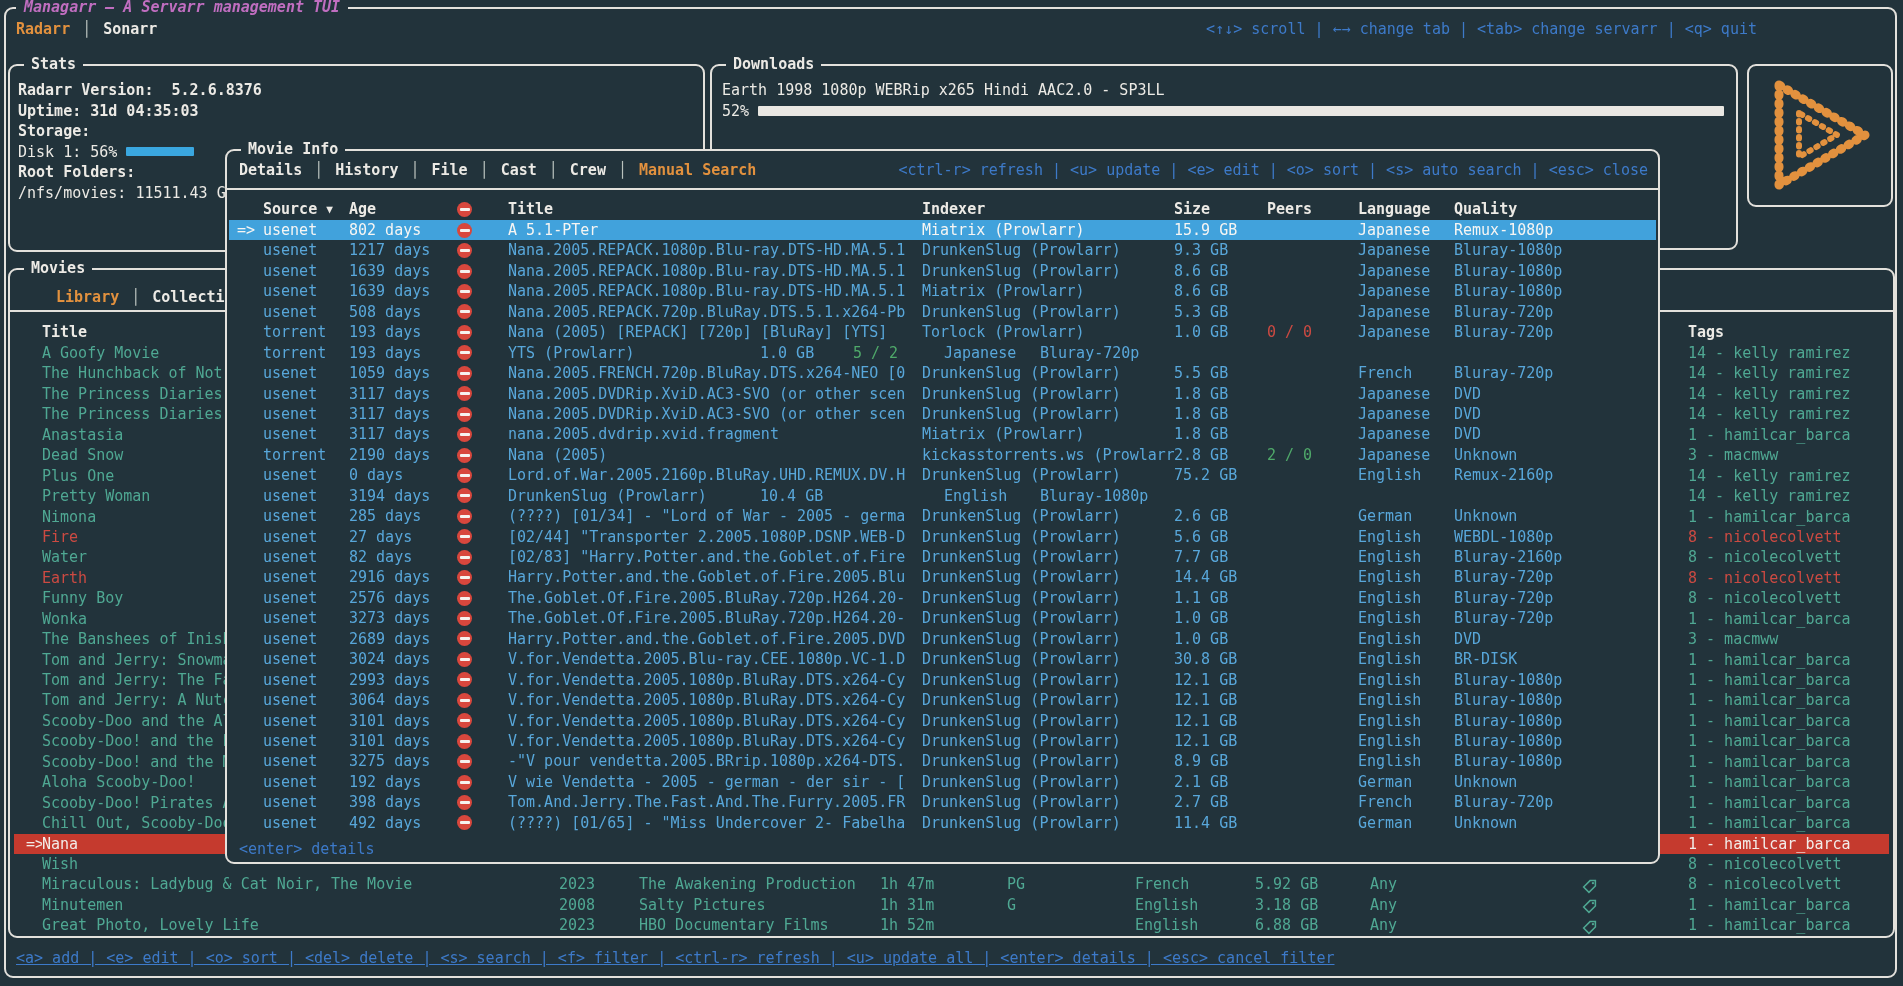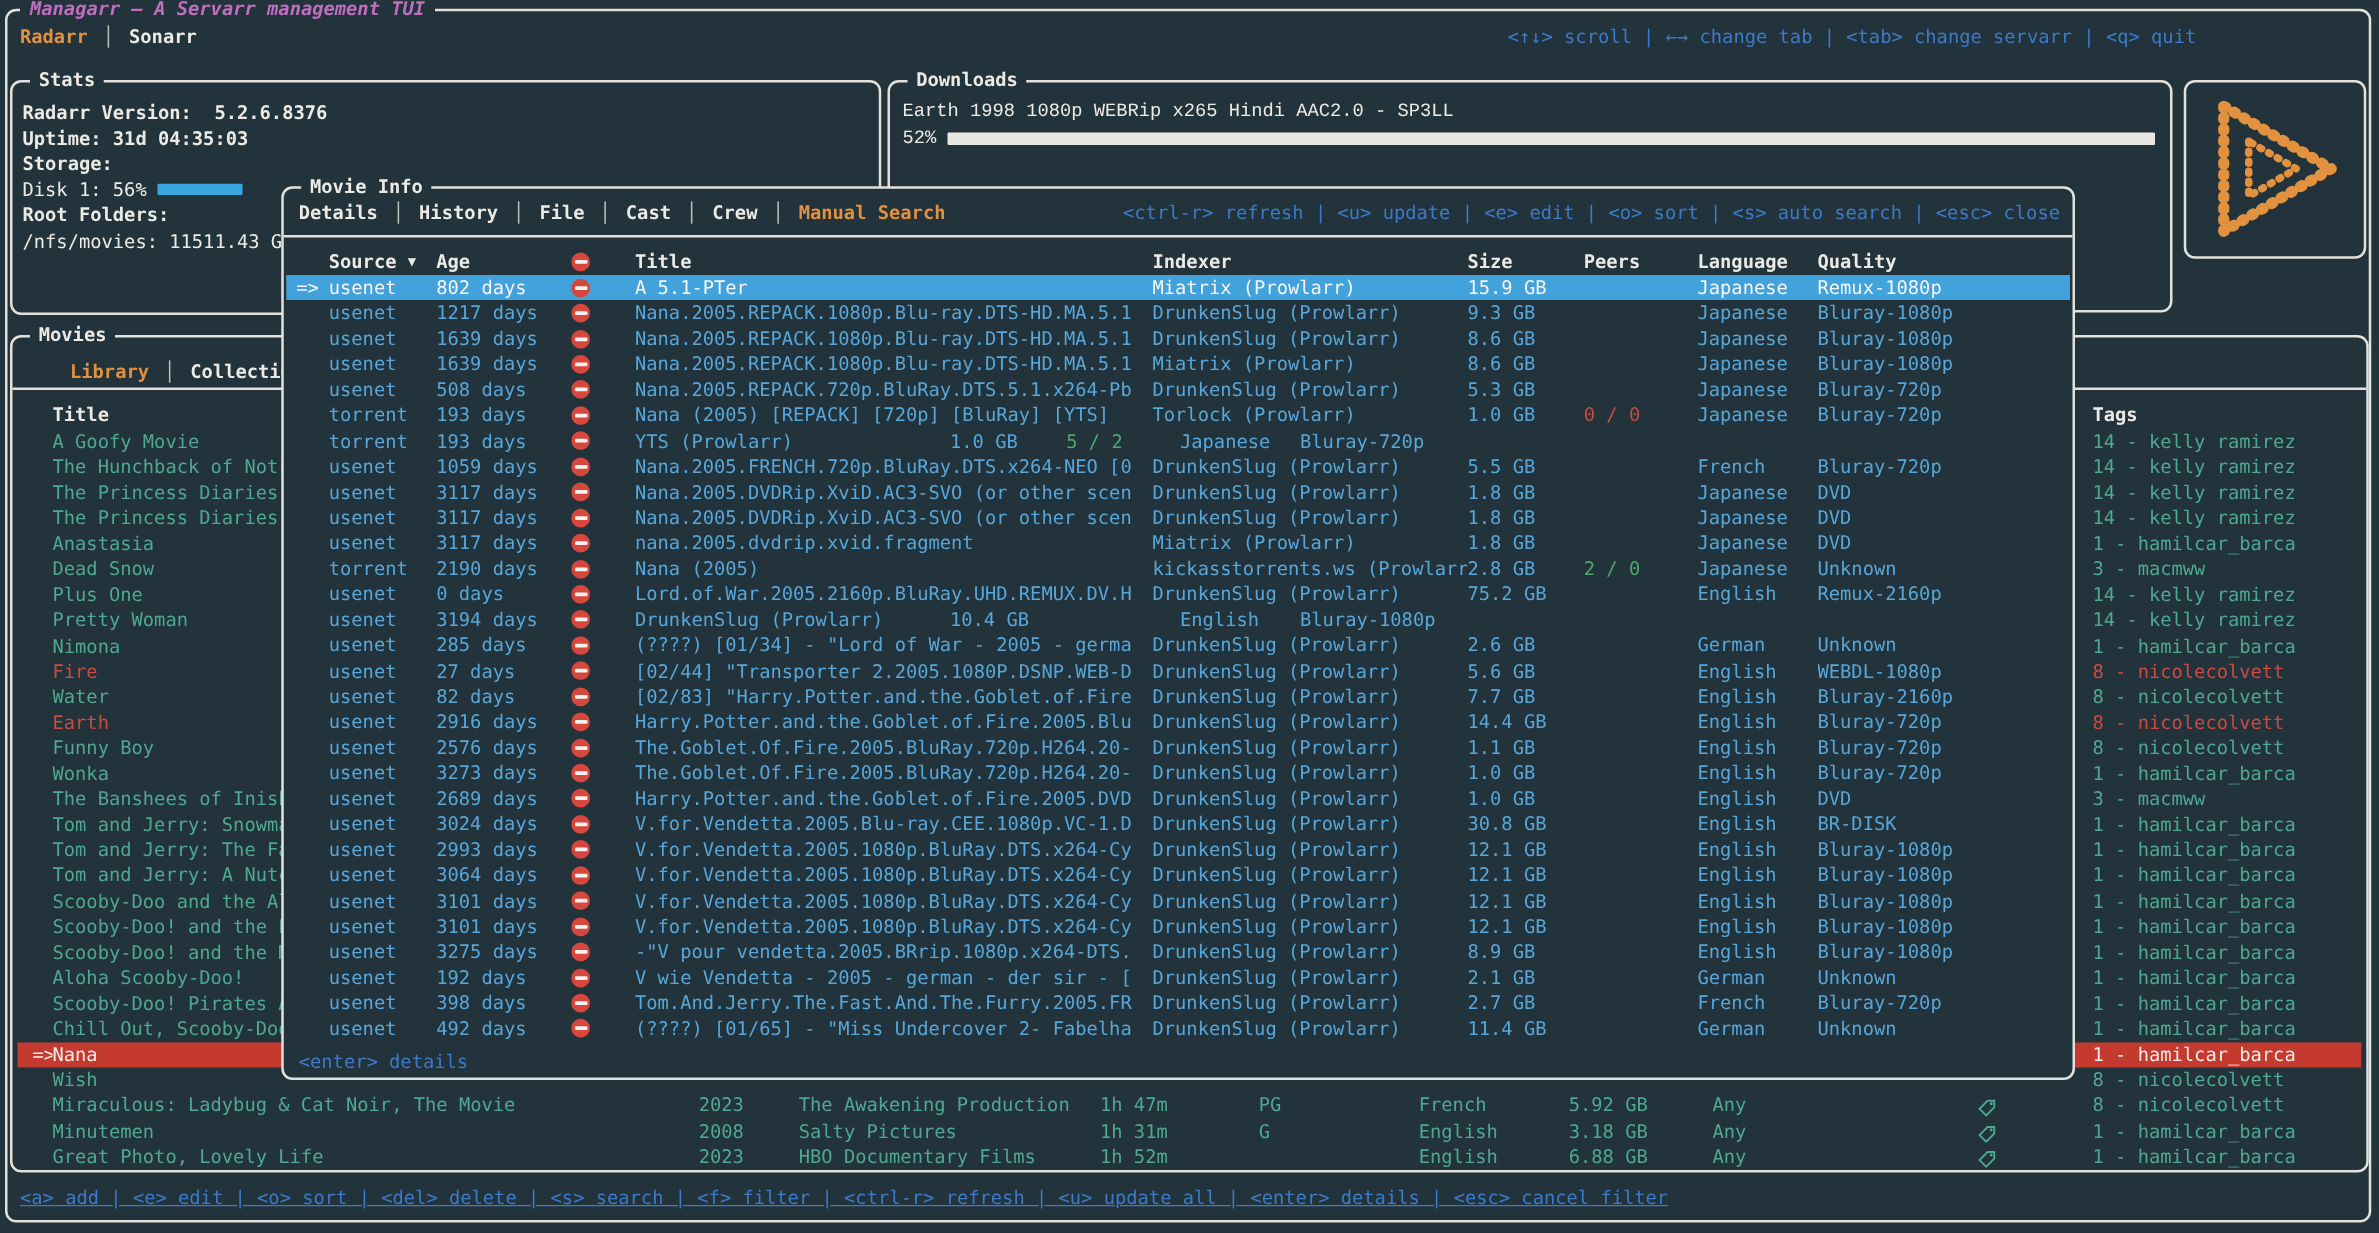--- a/index.html
+++ b/index.html
@@ -39,21 +39,21 @@
   .mrow .c-marker{width:28px;padding-left:12px}
   .mrow .c-title{width:517px}
   .mrow .c-year{width:80px}
   .mrow .c-studio{width:241px}
   .mrow .c-runtime{width:127px}
   .mrow .c-rating{width:128px}
   .mrow .c-lang{width:120px}
   .mrow .c-size{width:115px}
   .mrow .c-profile{width:212px}
   .mrow .c-mon{width:76px}
-  .mrow .c-tags{flex:1;padding-left:16px}
+  .mrow .c-tags{flex:1;padding-left:30px}
   .mhead{color:var(--white);font-weight:bold}
   .tag-icon{display:none;vertical-align:middle;margin-top:3px}
   .c-mon.monitored .tag-icon{display:inline-block}
   
   .modal{z-index:10}
   .srow{display:flex;height:20.45px;line-height:20.45px;color:var(--row-blue)}
   .srow.selected{background:var(--sel-blue);color:#f6f5f3}
   .srow .c-marker2{width:34px;padding-left:8px;color:inherit}
   .srow .c-source{width:86px}
   .srow .c-age{width:108px}
@@ -94,21 +94,21 @@
     <div class="stats-line b"><span>Uptime: </span><span>31d 04:35:03</span></div>
     <div class="stats-line b"><span>Storage:</span></div>
     <div class="stats-line"><span>Disk 1: </span><span>56%</span><span class="disk-bar"></span></div>
     <div class="stats-line b"><span>Root Folders:</span></div>
     <div class="stats-line">/nfs/movies: 11511.43 GB</div>
   </div>
 </div>
 
 <div class="panel" style="left:710px;top:64px;width:1028px;height:186px;">
   <div class="panel-title">Downloads</div>
-  <div class="abs" style="left:10px;top:14px;right:10px;font-family:Liberation Mono, monospace;">
+  <div class="abs" style="left:10px;top:14px;right:10px;">
     <div class="stats-line">Earth 1998 1080p WEBRip x265 Hindi AAC2.0 - SP3LL</div>
     <div class="gauge-row">
       <span>52%</span>
       <span class="gauge-track">
         <span class="gauge-fill" style="width: 52%;"></span>
       </span>
     </div>
   </div>
 </div>
 

